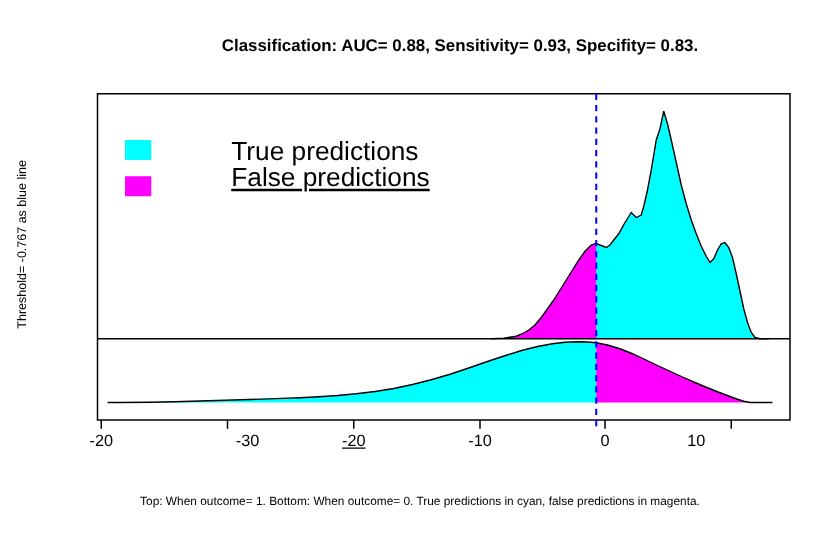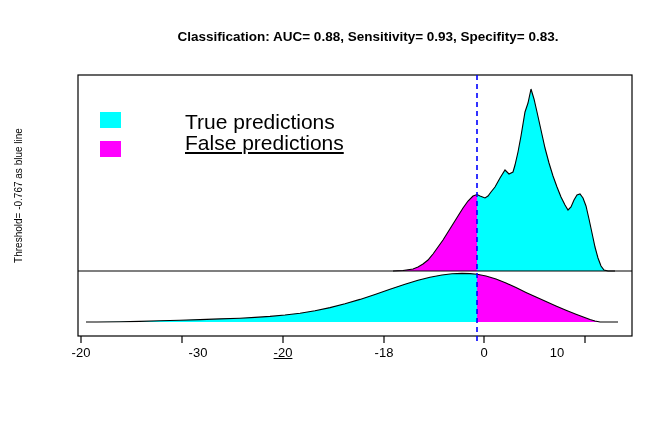--- a/index.html
+++ b/index.html
@@ -186,23 +186,24 @@
       <line x1="283" y1="336" x2="283" y2="343"></line>
       <line x1="384" y1="336" x2="384" y2="343"></line>
       <line x1="484" y1="336" x2="484" y2="343"></line>
       <line x1="585" y1="336" x2="585" y2="343"></line>
     </g>
   </svg>
 
   <div class="tick-label" style="left:81px;">-20</div>
   <div class="tick-label" style="left:198px;">-30</div>
   <div class="tick-label" style="left:283px;text-decoration:underline;">-20</div>
-  <div class="tick-label" style="left:384px;">-18</div>
+  <div class="tick-label" style="left:384px;">-10</div>
   <div class="tick-label" style="left:484px;">0</div>
   <div class="tick-label" style="left:557px;">10</div>
 
   <div class="legend-swatch cyan"></div>
   <div class="legend-swatch magenta"></div>
   <div class="legend-label l1">True predictions</div>
   <div class="legend-label l2">False predictions</div>
 
+  <div class="caption">Top: When outcome= 1. Bottom: When outcome= 0. True predictions in cyan, false predictions in magenta.</div>
 
 </div>
 
 </body></html>

